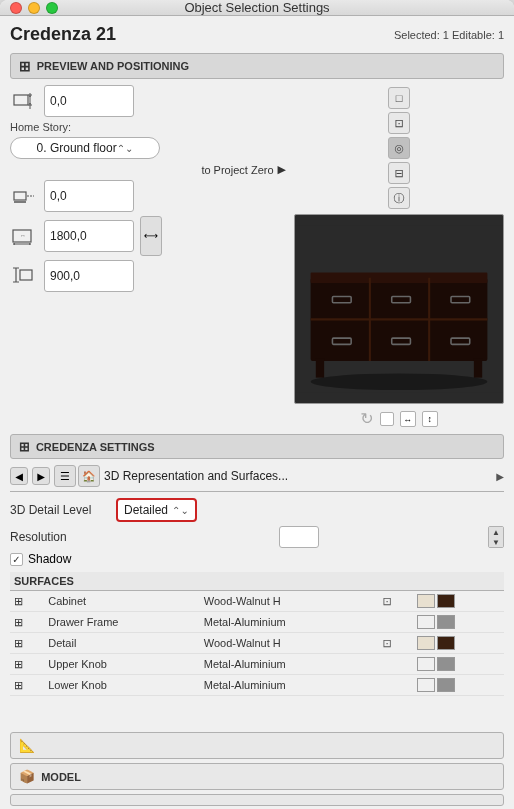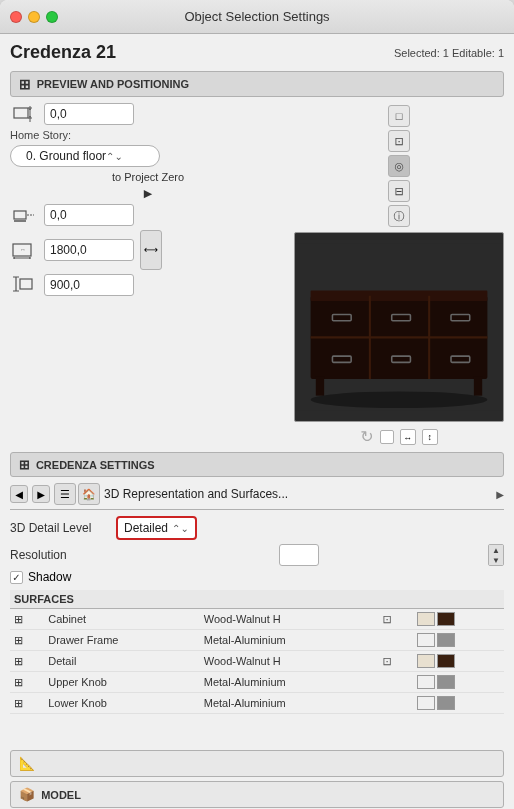--- a/index.html
+++ b/index.html
@@ -12,21 +12,21 @@
     }
     .window {
       width: 514px;
       background: #f0f0f0;
       border-radius: 8px;
       box-shadow: 0 4px 20px rgba(0,0,0,0.4);
       overflow: hidden;
     }
     .title-bar {
       background: linear-gradient(180deg, #e8e8e8 0%, #d8d8d8 100%);
-      height: 34px;
+      height: 16px;
       display: flex;
       align-items: center;
       justify-content: center;
       border-bottom: 1px solid #b0b0b0;
       position: relative;
     }
     .title-bar-buttons {
       position: absolute;
       left: 10px;
       display: flex;
@@ -85,21 +85,21 @@
       height: 22px;
       display: flex;
       align-items: center;
       justify-content: center;
       flex-shrink: 0;
     }
     .input-box {
       border: 1px solid #b0b0b0;
       background: white;
       border-radius: 3px;
-      padding: 5px 5px;
+      padding: 15px 5px;
       font-size: 12px;
       color: #222;
       height: 22px;
     }
     .input-box.medium { width: 90px; }
 
     .home-story-row {
       display: flex;
       margin-bottom: 4px;
       gap: 6px;
@@ -108,21 +108,21 @@
     .select-box {
       border: 1px solid #b0b0b0;
       background: white;
       border-radius: 11px;
       padding: 2px 15px;
       font-size: 12px;
       color: #222;
       height: 22px;
       display: flex;
       align-items: center;
-      justify-content: flex-start;
+      justify-content: center;
       cursor: pointer;
       width: 150px;
     }
     .select-arrow { font-size: 10px; color: #555; }
 
     .main-split {
       display: flex;
       gap: 8px;
       margin-bottom: 6px;
     }
@@ -164,21 +164,20 @@
       color: #444;
     }
     .icon-btn.active { background: #c0c0c0; }
 
     .to-project-zero {
       display: flex;
       align-items: center;
       justify-content: flex-end;
       margin-bottom: 4px;
       gap: 4px;
-      flex-direction: column;
     }
     .tpz-label { font-size: 11px; color: #333; }
     .tpz-arrow { font-size: 11px; color: #333; }
 
     .rotation-row {
       display: flex;
       align-items: center;
       gap: 6px;
       margin-top: 4px;
     }

